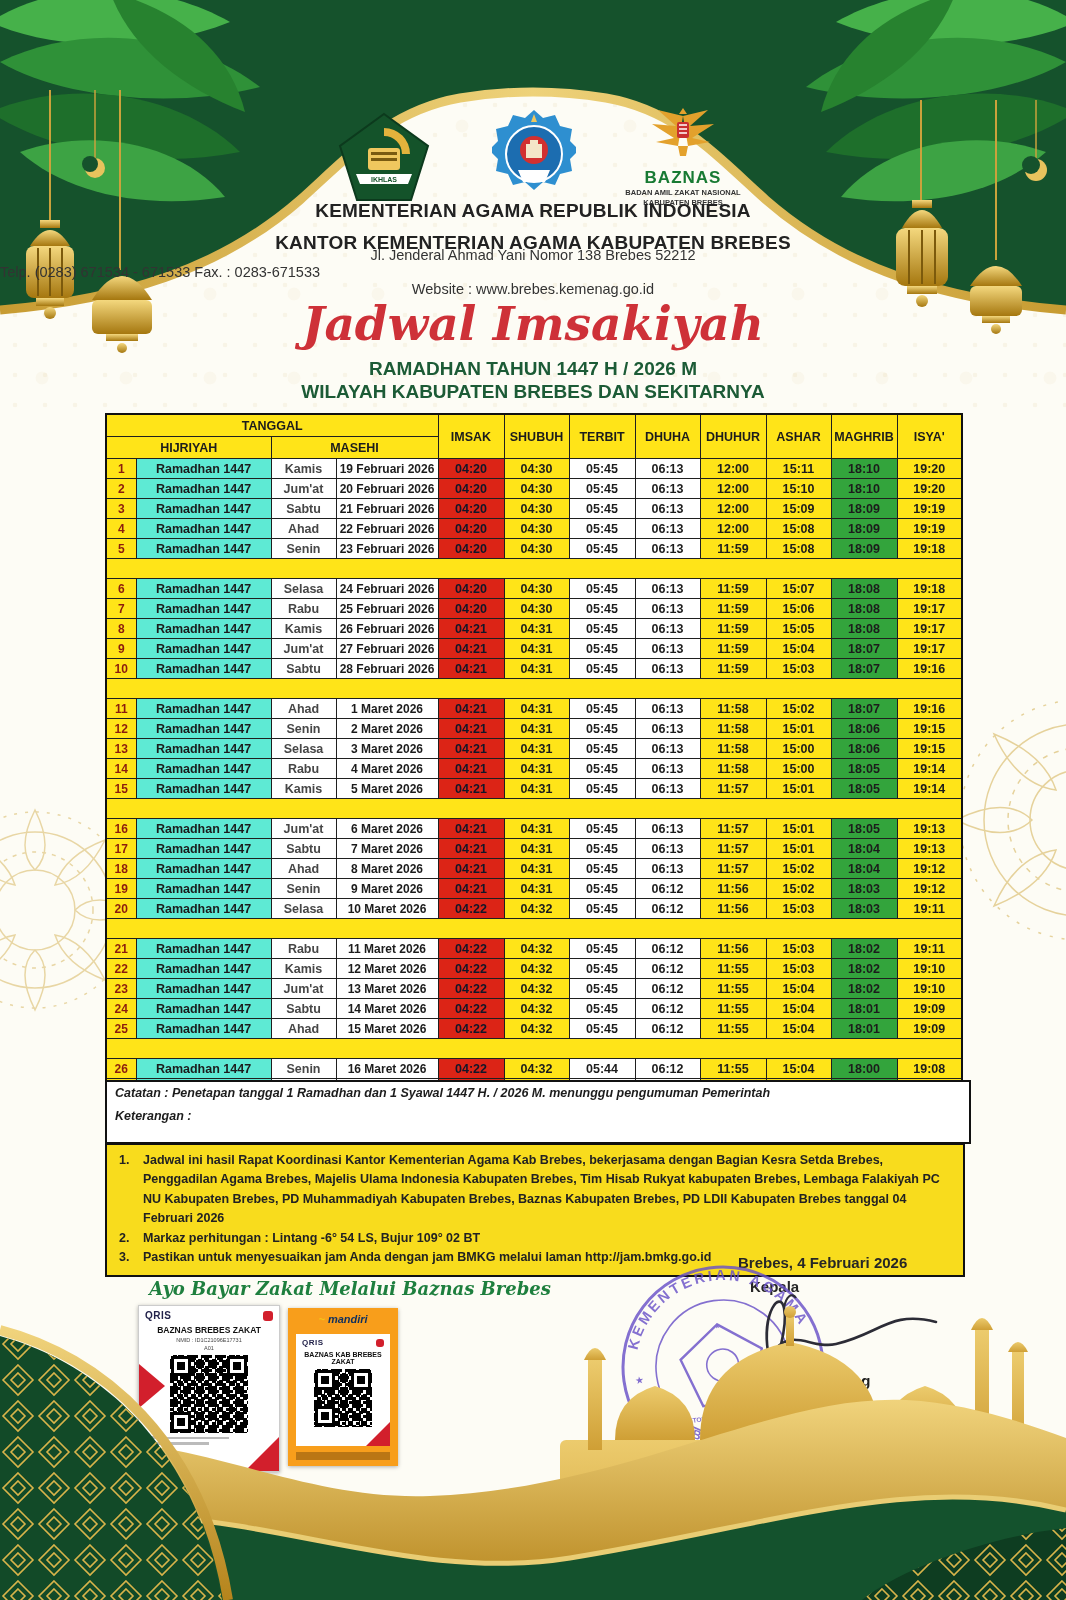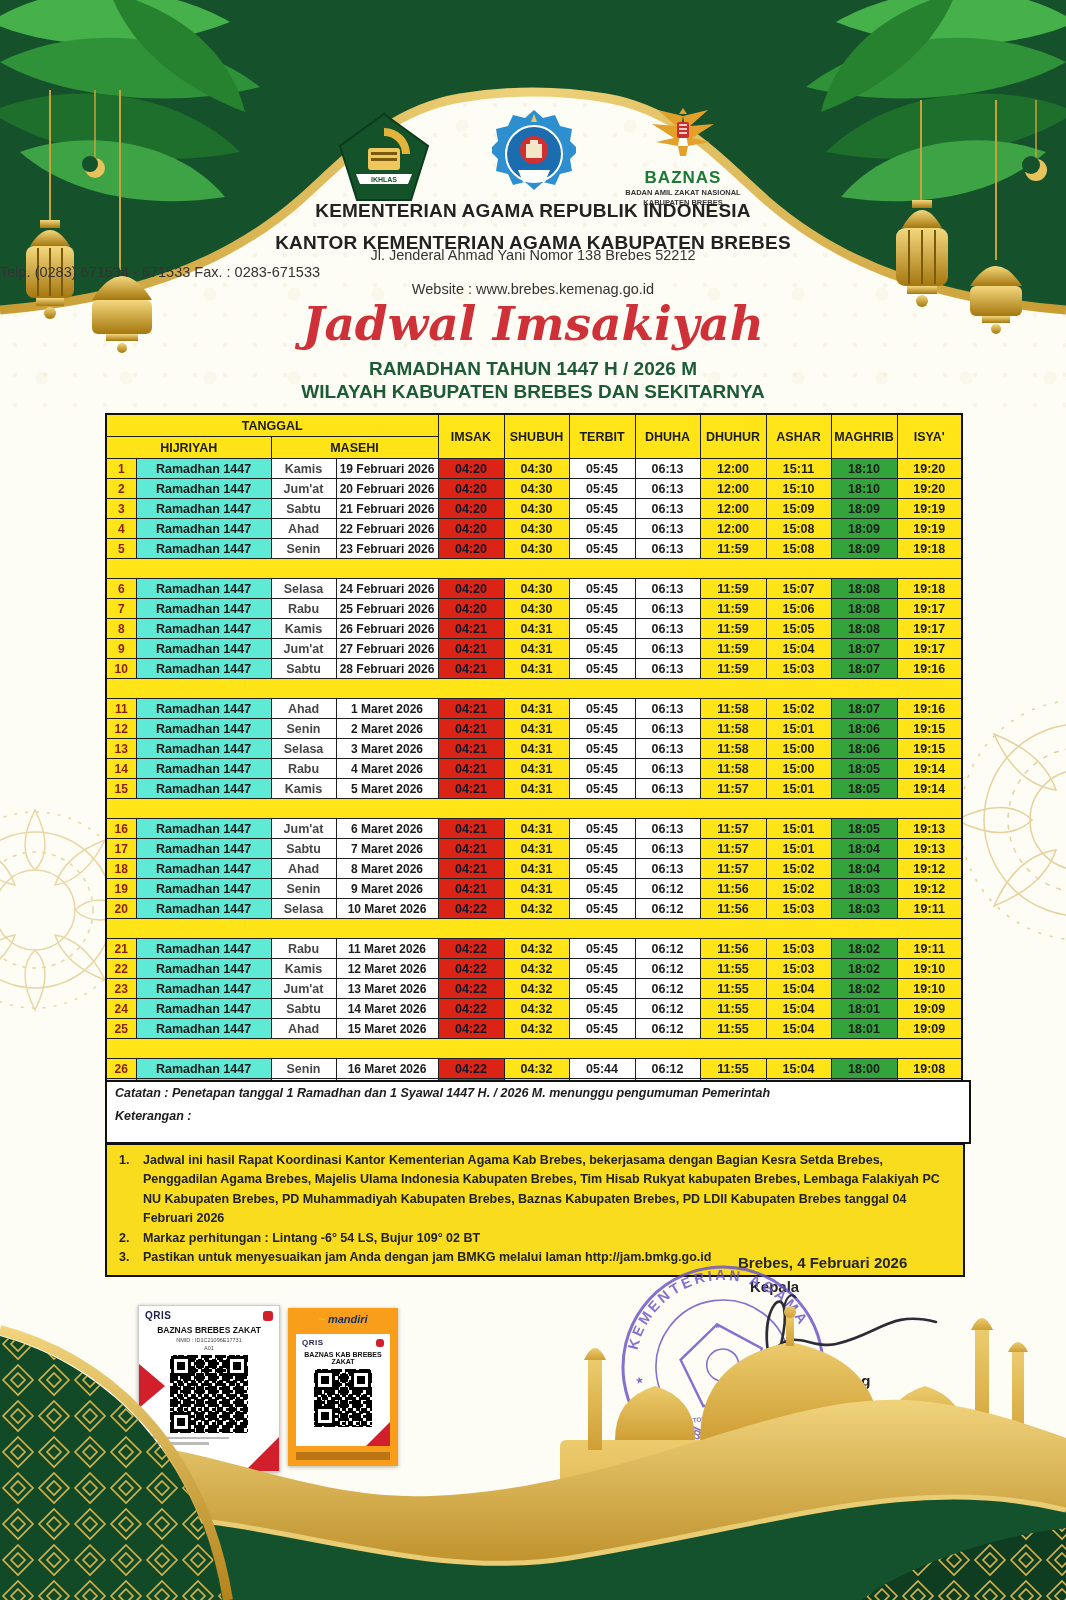--- a/index.html
+++ b/index.html
@@ -738,20 +738,21 @@
           <span class="txt">Markaz perhitungan  : Lintang -6°   54 LS, Bujur 109° 02 BT</span>
         </li>
         <li>
           <span class="num">3.</span>
           <span class="txt">Pastikan untuk menyesuaikan jam Anda dengan jam BMKG melalui laman http://jam.bmkg.go.id</span>
         </li>
       </ol>
   </div>
 
 
+  <div class="abs" id="zakat-headline">Ayo Bayar Zakat Melalui Baznas Brebes</div>
 
   <div class="qr-card" id="card1">
     <div class="tri left"></div>
     <div class="tri br"></div>
     <div class="qris-row">
       <span class="qris-word">QRIS</span>
       <span class="gpn-dot"></span>
     </div>
     <div class="card-title">BAZNAS BREBES ZAKAT</div>
     <div class="card-sub">NMID : ID1C21096E17731</div>

